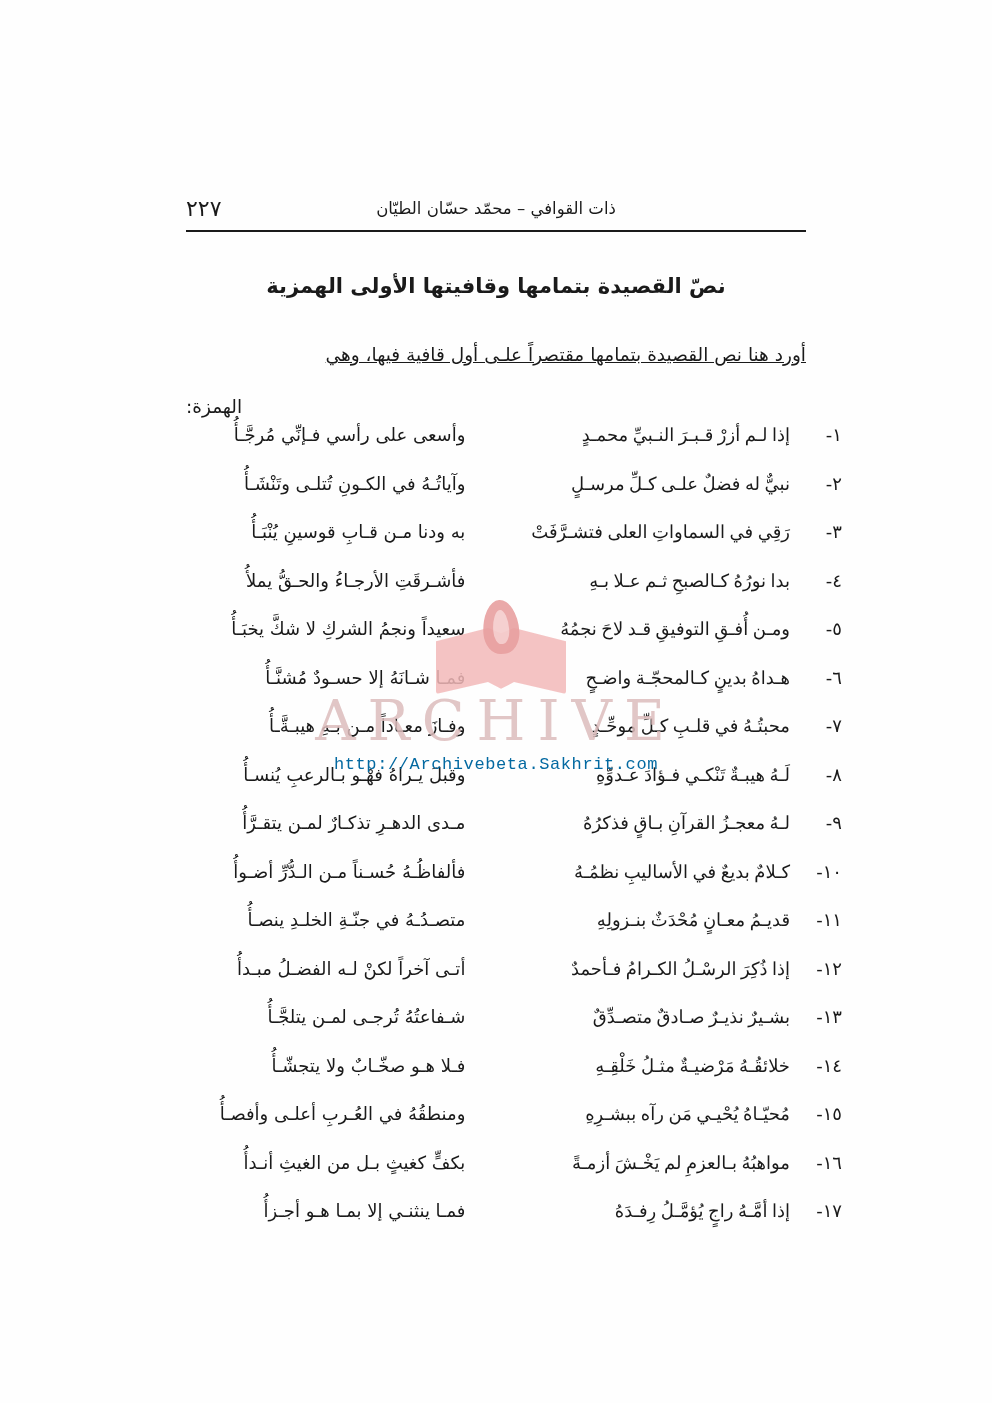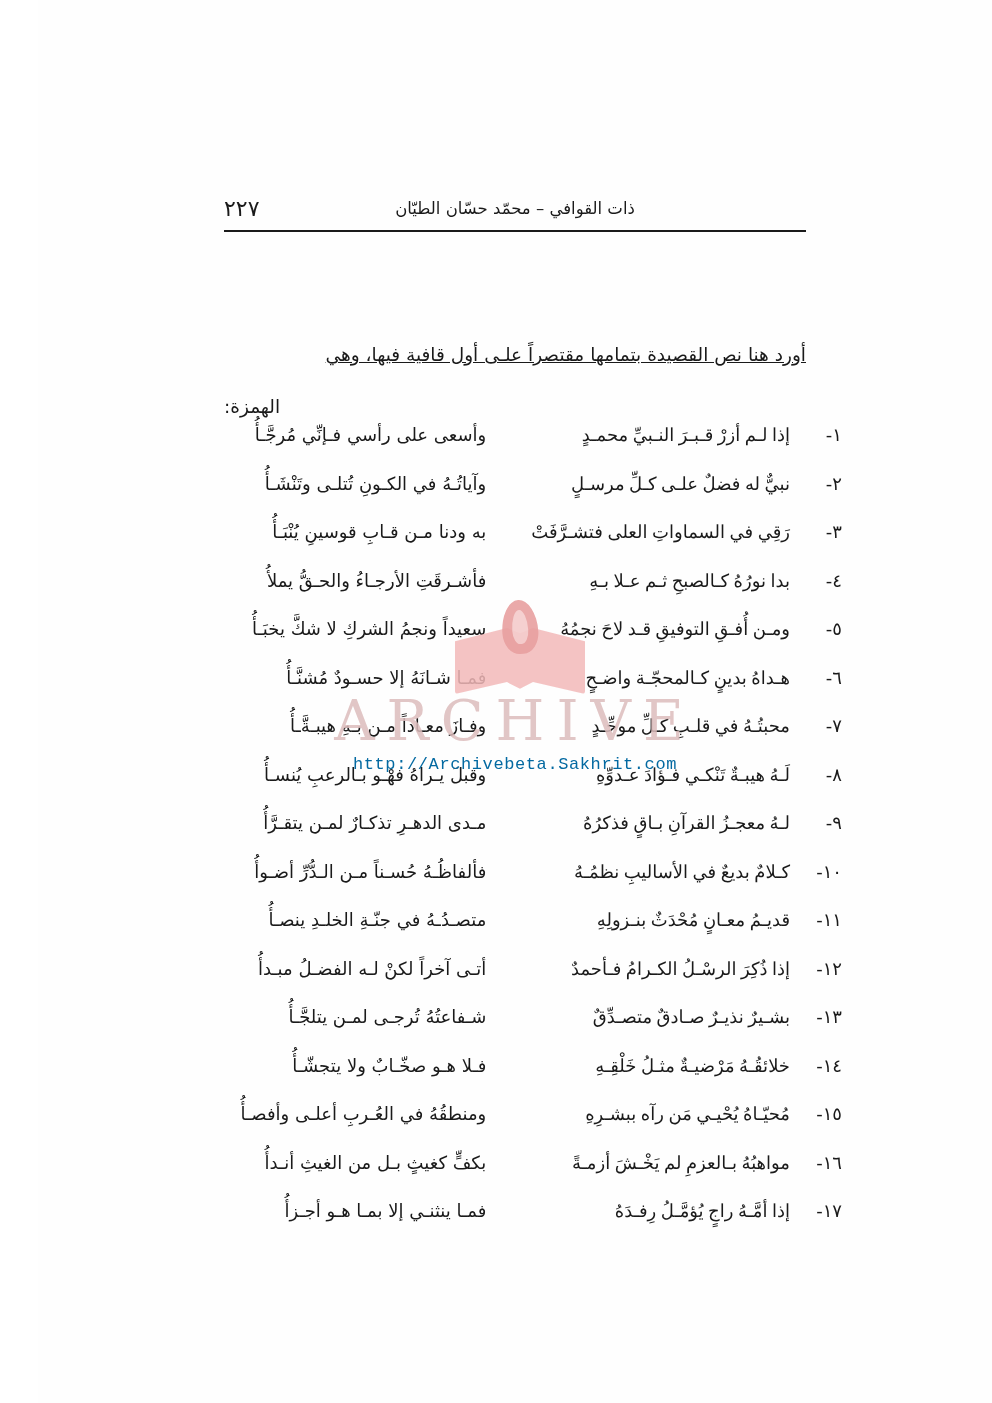--- a/index.html
+++ b/index.html
@@ -13,21 +13,20 @@
     position: relative;
     font-family: "DejaVu Sans", "Liberation Sans", sans-serif;
     color: #1a1a1a;
     overflow: hidden;
   }
 
   .page {
     position: absolute;
     inset: 0;
     background: #fefefe;
-    margin-left: 38px;
   }
 
   
   .header {
     position: absolute;
     top: 196px;
     left: 186px;
     right: 186px;
     height: 44px;
   }
@@ -206,20 +205,21 @@
 <body>
 
 <div class="page">
 
   <div class="header">
     <div class="page-number">٢٢٧</div>
     <div class="header-title">ذات القوافي – محمّد حسّان الطيّان</div>
     <div class="header-rule"></div>
   </div>
 
+  <div class="section-title">نصّ القصيدة بتمامها وقافيتها الأولى الهمزية</div>
 
   <div class="intro">
     <div class="intro-row-1">أورد هنا نص القصيدة بتمامها مقتصراً علـى أول قافية فيها، وهي</div>
     <div class="intro-row-2">الهمزة:</div>
   </div>
 
   <div class="watermark">
     <div class="wm-logo">
       <div class="wm-book"></div>
       <div class="wm-flame"></div>

